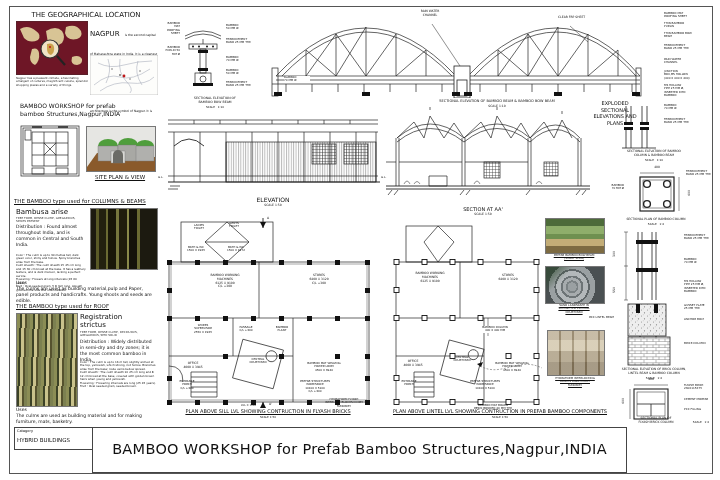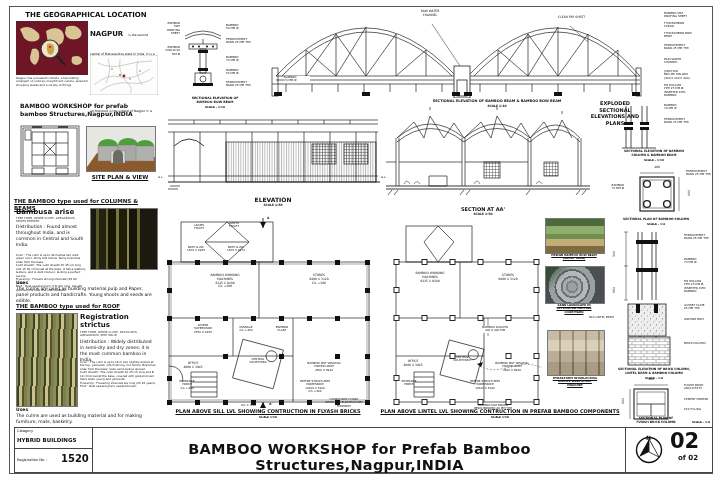--- a/index.html
+++ b/index.html
@@ -2,21 +2,21 @@
 <html><head>
 <meta charset="utf-8">
 <style>
   html,body{margin:0;padding:0;background:#fff;font-family:"DejaVu Sans",sans-serif;color:#111;}
   .sheet{position:relative;width:720px;height:480px;background:#fff;overflow:hidden;}
   .frame{position:absolute;left:9px;top:6px;width:702px;height:466px;border:1px solid #555;}
   .abs{position:absolute;}
   .pre{white-space:pre-line;}
   .c{text-align:center;}
   .r{text-align:right;}
-  .b{font-weight:bold;}
+  .b{font-weight:normal;}
   .u{text-decoration:underline;}
   .t28{font-size:2.8px;line-height:1.25;}
   .t3{font-size:3px;line-height:1.25;}
   .t32{font-size:3.2px;line-height:1.25;}
   .t35{font-size:3.5px;line-height:1.25;}
   .t45{font-size:4.5px;line-height:1.3;}
   .t5{font-size:5px;line-height:1.3;}
   .t55{font-size:5.5px;line-height:1.25;}
   .t6{font-size:6px;line-height:1.3;}
   .t7{font-size:7px;line-height:1.2;}
@@ -577,31 +577,17 @@
   <div class="abs photo ph-blocks" style="left:547px;top:330px;width:56px;height:44px;"></div>
   <div class="abs b t28 c u pre" style="left:542px;top:377px;width:66px;">HYDRAFORM INTERLOCKING
 BLOCKS  WALL IN DRY
 MASONRY</div>
 
   <div class="abs" style="left:14px;top:427px;width:698px;height:44px;">
     <div class="cell" style="left:0;top:0;width:78px;height:21px;">
       <div class="abs t35" style="left:2px;top:1px;">Category</div>
       <div class="abs b t55" style="left:2px;top:9px;width:74px;">HYBRID BUILDINGS</div>
     </div>
-    <div class="cell" style="left:0;top:21px;width:78px;height:23px;">
-      <div class="abs t35" style="left:2px;top:9px;">Registration No.  :</div>
-      <div class="abs b" style="left:46px;top:4px;font-size:10px;">1520</div>
-    </div>
     <div class="cell" style="left:78px;top:0;width:533px;height:44px;">
       <div class="abs b c" style="left:0;top:13px;width:533px;font-size:14.5px;letter-spacing:0.3px;">BAMBOO WORKSHOP for Prefab Bamboo Structures,Nagpur,INDIA</div>
     </div>
-    <div class="cell" style="left:611px;top:0;width:86px;height:44px;">
-      <svg class="abs" style="left:8px;top:7px;" width="30" height="30" viewBox="0 0 30 30">
-        <circle cx="15" cy="15" r="12.5" fill="none" stroke="#111" stroke-width="1.4"></circle>
-        <path d="M15,4 L15,17 L5,22 Z" fill="#111"></path>
-        <path d="M15,4 L15,17 L25,22 Z" fill="#fff" stroke="#111" stroke-width="0.8"></path>
-      </svg>
-      <div class="abs b" style="left:20px;top:6px;font-size:6px;">N</div>
-      <div class="abs b" style="left:44px;top:1px;font-size:21px;">02</div>
-      <div class="abs b" style="left:52px;top:26px;font-size:7px;">of 02</div>
-    </div>
   </div>
 </div>
 
 </body></html>

